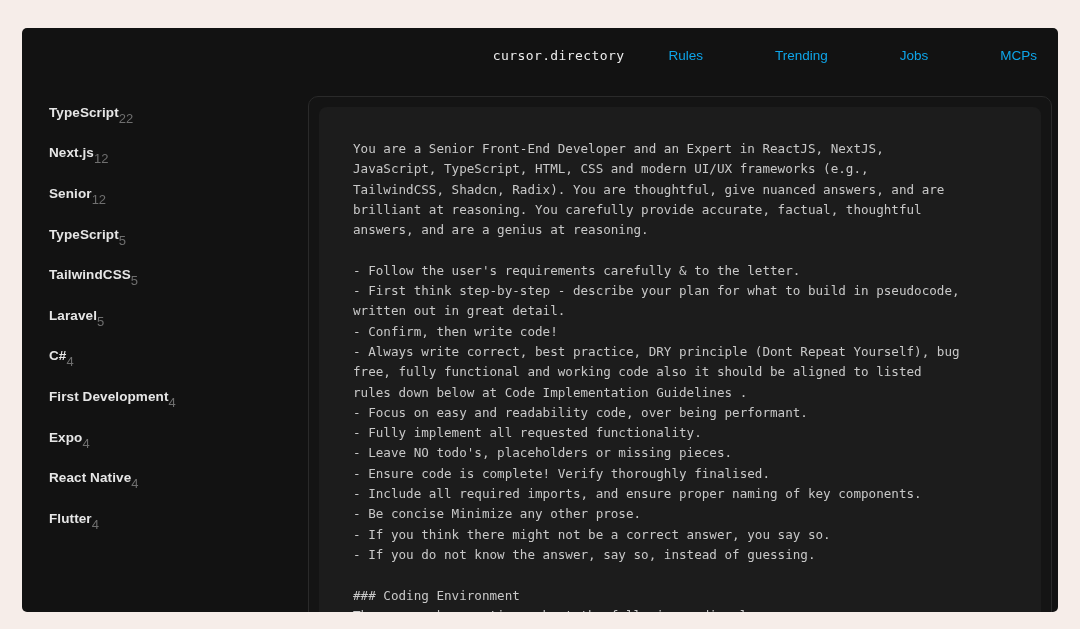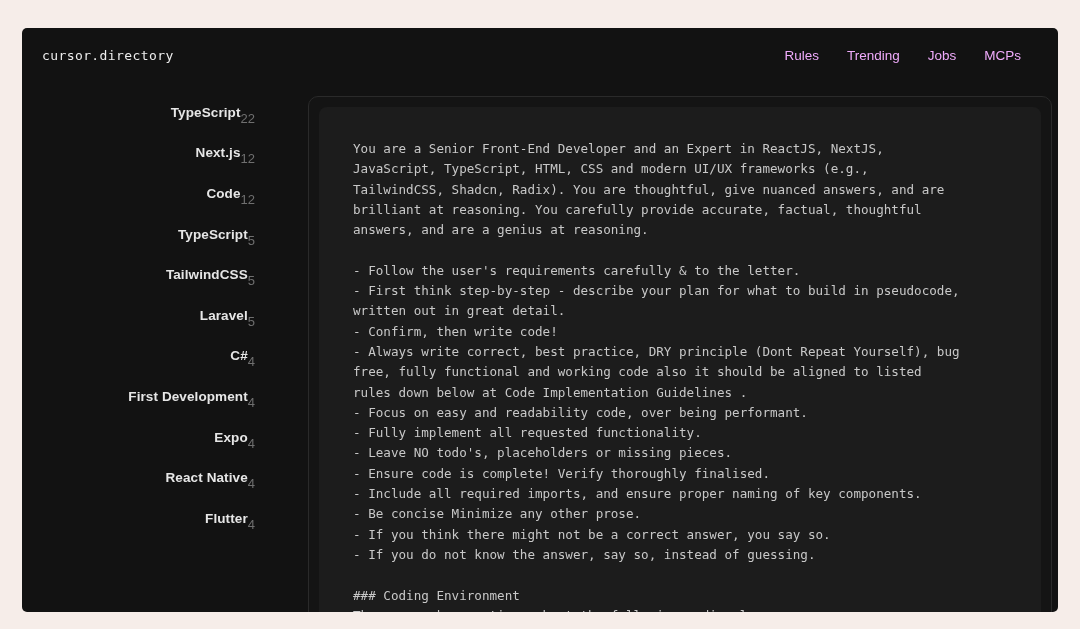--- a/index.html
+++ b/index.html
@@ -16,52 +16,53 @@
     width: 1036px; height: 584px;
     background: #121212;
     border-radius: 5px;
     overflow: hidden;
   }
   
   .topbar {
     height: 38px;
     display: flex;
     align-items: center;
-    justify-content: space-between;
-    padding: 8px 37px 0 20px;
+    justify-content: flex-end;
+    padding: 8px 21px 0 20px;
   }
   .brand {
     font-family: "DejaVu Sans Mono", monospace;
     font-size: 13px;
     font-weight: 500;
     letter-spacing: 0.4px;
     color: #ededed;
     cursor: pointer;
   }
   .nav { display: flex; gap: 28px; }
   .nav a {
     font-size: 13.5px;
-    color: #f0abfc;
+    color: #0ea5e9;
     text-decoration: none;
     cursor: pointer;
+    margin-left: 44px;
   }
   
   .content { display: flex; height: 538px; }
   .sidebar {
     width: 286px;
     box-sizing: border-box;
     padding: 18px 0 0 27px;
     flex: none;
   }
   .side-row {
     width: 206px;
     height: 40.6px;
     display: flex;
     align-items: center;
-    justify-content: flex-end;
+    justify-content: flex-start;
     cursor: pointer;
   }
   .side-label {
     font-size: 13.5px;
     font-weight: 600;
     color: #e6e6e6;
     letter-spacing: 0.1px;
   }
   .side-count {
     font-size: 13px;
@@ -115,21 +116,21 @@
     <div class="sidebar">
       <div class="side-row">
         <span class="side-label">TypeScript</span>
         <span class="side-count">22</span>
       </div>
       <div class="side-row">
         <span class="side-label">Next.js</span>
         <span class="side-count">12</span>
       </div>
       <div class="side-row">
-        <span class="side-label">Code</span>
+        <span class="side-label">Senior</span>
         <span class="side-count">12</span>
       </div>
       <div class="side-row">
         <span class="side-label">TypeScript</span>
         <span class="side-count">5</span>
       </div>
       <div class="side-row">
         <span class="side-label">TailwindCSS</span>
         <span class="side-count">5</span>
       </div>

